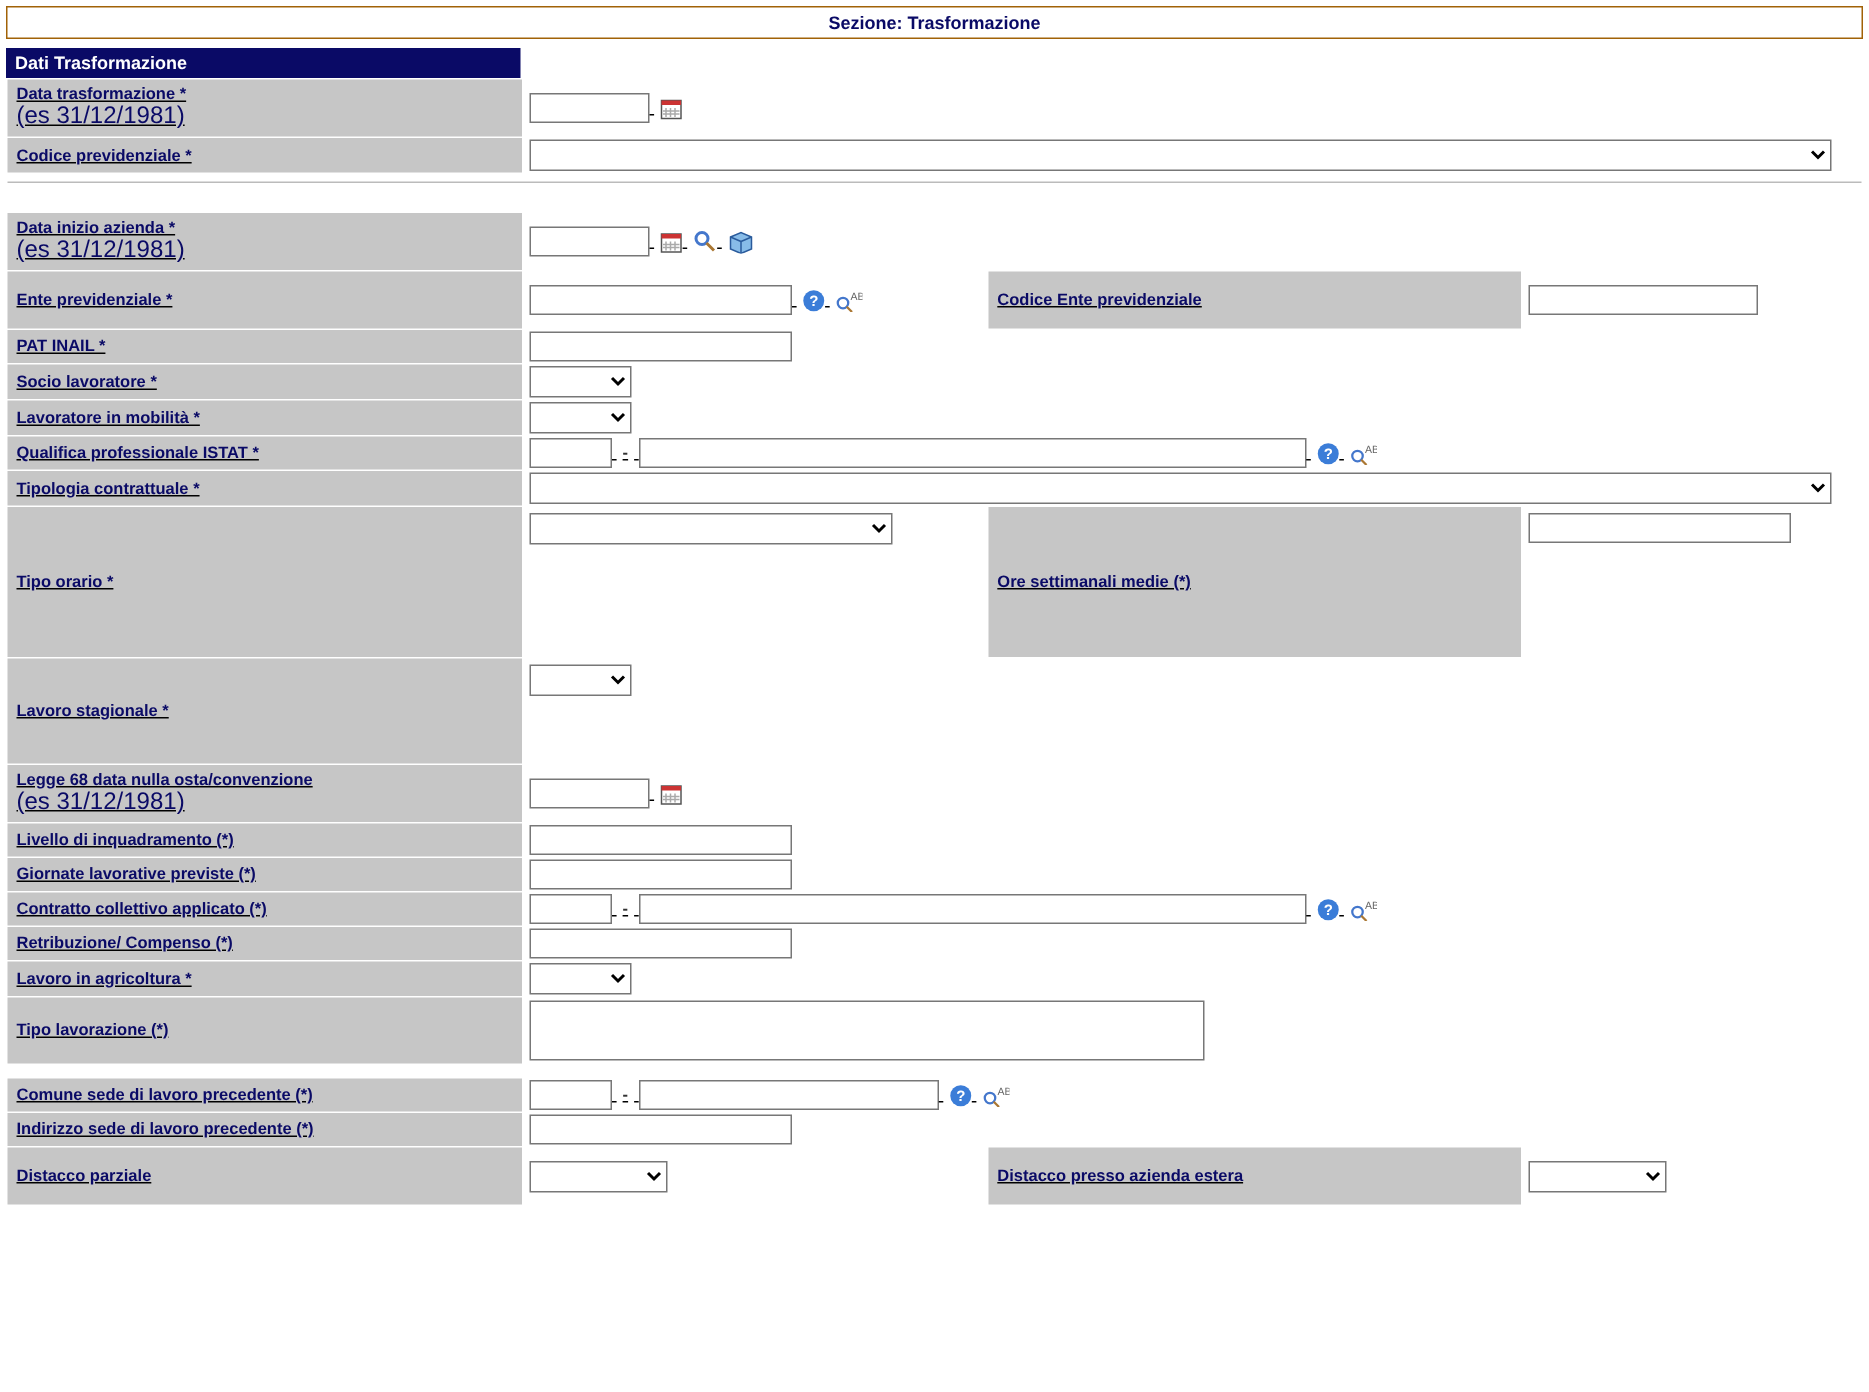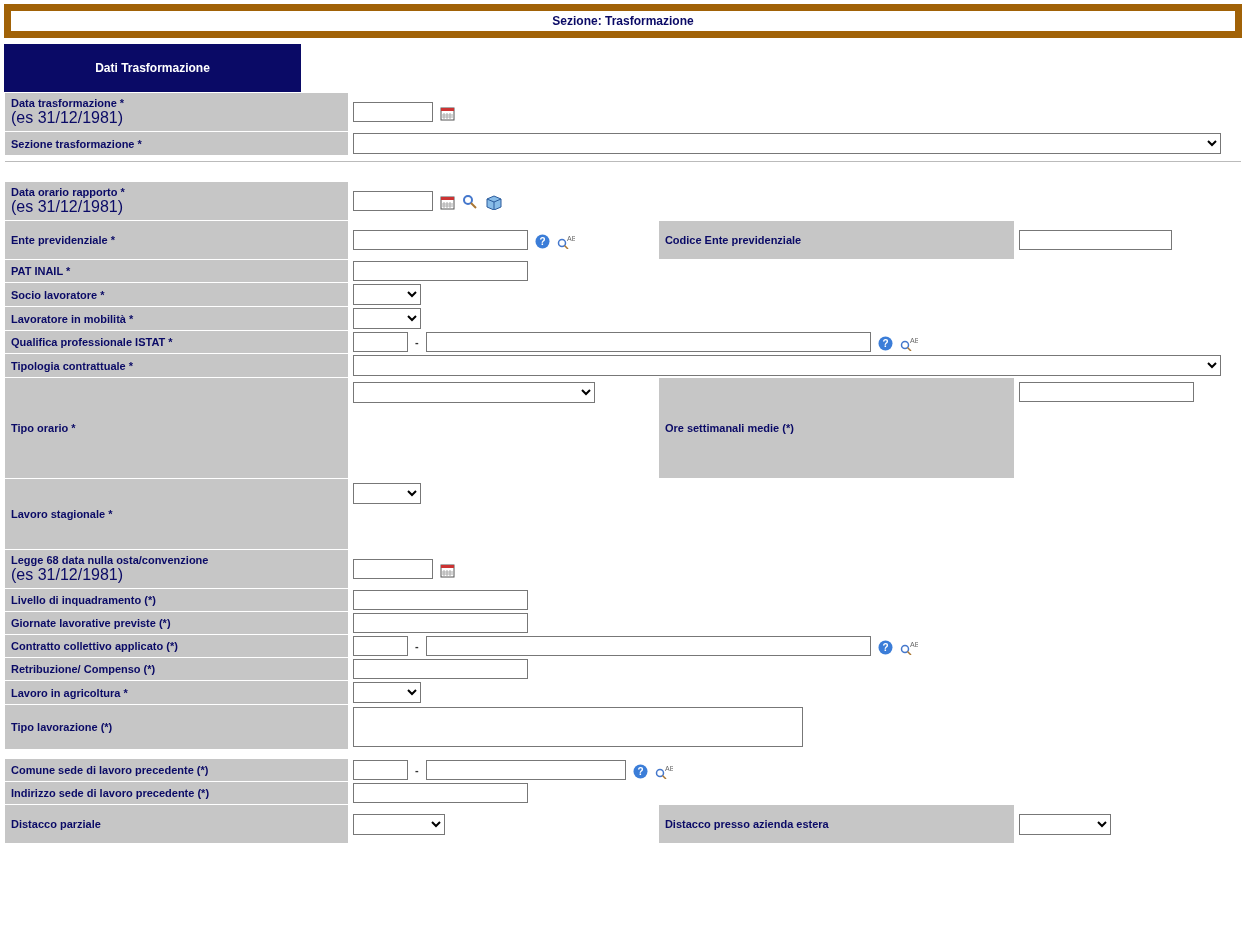--- a/index.html
+++ b/index.html
@@ -1,19 +1,19 @@
 <!DOCTYPE html>
 <html><head>
 <meta charset="utf-8">
 <style>
 * { box-sizing: border-box; margin: 0; padding: 0; }
 body { font-family: Verdana, Arial, sans-serif; font-size: 11px; background: #fff; color: #000; padding: 4px; }
-.section-title { border: 7px solid #a16207; background: #fff; color: #0a0a66; font-weight: bold; text-align: center; padding: 3px 0; margin-bottom: 6px; font-size: 12px; }
-.header-bar { background: #0a0a66; color: #fff; font-weight: bold; font-size: 12px; padding: 17px 6px; width: 297px; text-align: center; }
-.form-table { width: 100%; border-collapse: separate; border-spacing: 1px; }
+.section-title { border: 1px solid #a16207; background: #fff; color: #0a0a66; font-weight: bold; text-align: center; padding: 3px 0; margin-bottom: 6px; font-size: 12px; }
+.header-bar { background: #0a0a66; color: #fff; font-weight: bold; font-size: 12px; padding: 3px 6px; width: 343px; }
+.form-table { width: 100%; border-collapse: separate; border-spacing: 1px; text-decoration: underline; }
 .label-cell { background: #c6c6c6; color: #0a0a66; font-weight: bold; font-size: 11px; padding: 4px 6px; width: 343px; vertical-align: middle; }
 .label-cell.tall { height: 100px; }
 .label-cell.medium { height: 70px; margin-left: 24px; }
 .label-cell-inner { background: #c6c6c6; color: #0a0a66; font-weight: bold; font-size: 11px; padding: 13px 6px; vertical-align: middle; }
 .value-cell { background: #fff; padding: 1px 4px; vertical-align: middle; }
 .value-cell.tall { vertical-align: top; padding-top: 4px; }
 .hint { font-weight: normal; font-size: 16px; color: #0a0a66; display: block; }
 input[type=text] { border: 1px solid #777; padding: 2px 3px; font-size: 11px; height: 20px; background: #fff; }
 .w80 { width: 80px; }
 .w60 { width: 55px; }
@@ -57,35 +57,35 @@
               <line x1="4" y1="7" x2="4" y2="13" stroke="#aaa"></line>
               <line x1="7" y1="7" x2="7" y2="13" stroke="#aaa"></line>
               <line x1="10" y1="7" x2="10" y2="13" stroke="#aaa"></line>
               <line x1="2" y1="9" x2="13" y2="9" stroke="#aaa"></line>
               <line x1="2" y1="11" x2="13" y2="11" stroke="#aaa"></line>
             </svg>
     </span>
   </td>
 </tr>
 <tr>
-  <td class="label-cell"><span>Sezione trasformazione *</span></td>
+  <td class="label-cell"><span>Codice previdenziale *</span></td>
   <td class="value-cell" colspan="3">
     <select class="sel-wide"><option></option></select>
   </td>
 </tr>
 <tr class="divider-row">
         <td colspan="4"></td>
       </tr>
 <tr class="gap-row">
         <td colspan="4"></td>
       </tr>
 
 <tr>
   <td class="label-cell">
-    <span>Data orario rapporto *</span>
+    <span>Data inizio azienda *</span>
     <span class="hint">(es 31/12/1981)</span>
   </td>
   <td class="value-cell" colspan="3">
     <input type="text" class="w80" style="">
     <span class="icon">
       <svg width="15" height="15">
               <rect x="1" y="2" width="13" height="12" fill="#fff" stroke="#555"></rect>
               <rect x="1" y="2" width="13" height="3" fill="#c33"></rect>
               <line x1="4" y1="7" x2="4" y2="13" stroke="#aaa"></line>
               <line x1="7" y1="7" x2="7" y2="13" stroke="#aaa"></line>

